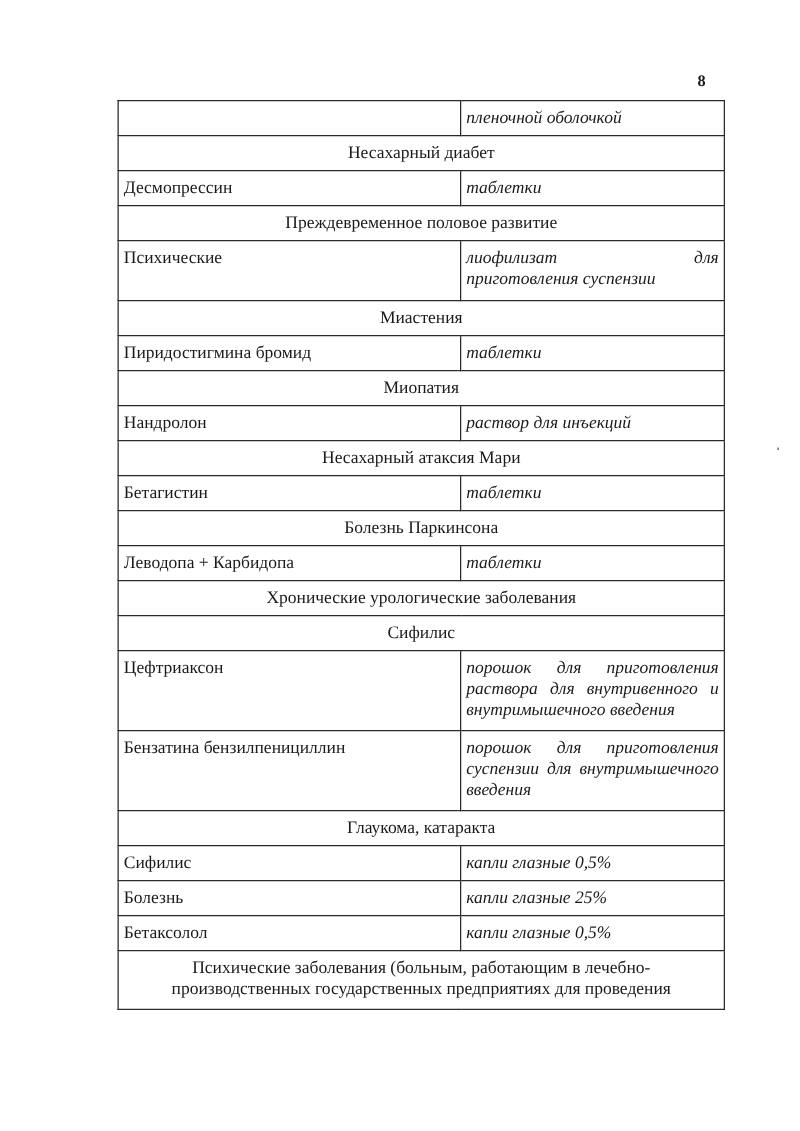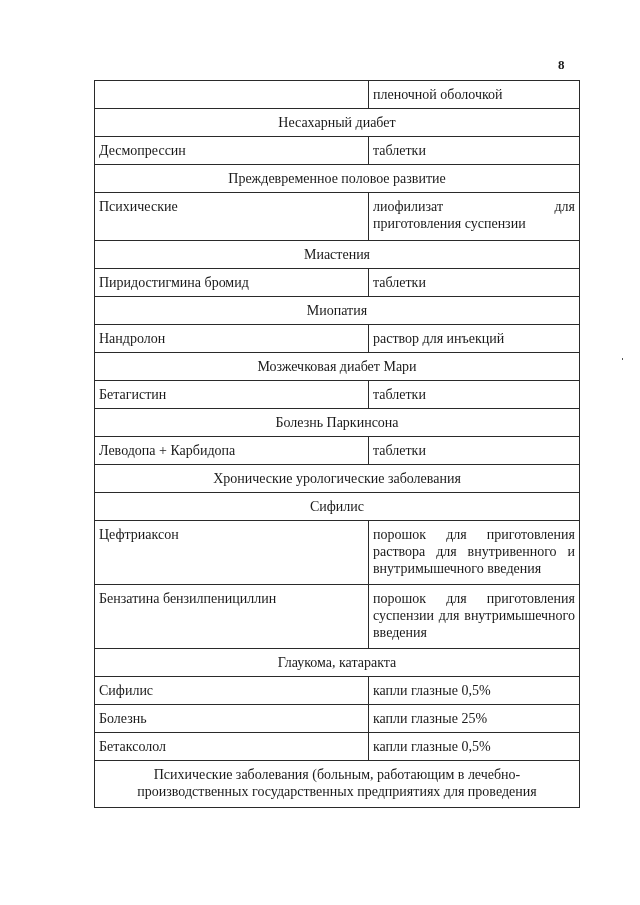--- a/index.html
+++ b/index.html
@@ -4,21 +4,21 @@
 <style>
   html, body { margin: 0; padding: 0; background: #ffffff; }
   body { width: 640px; height: 905px; position: relative; overflow: hidden;
          font-family: "Liberation Serif", "DejaVu Serif", serif; color: #1a1a1a; }
   .page-number { position: absolute; left: 558px; top: 57px; font-size: 13px; font-weight: bold; }
   .stray-mark { position: absolute; left: 622px; top: 358px; width: 1px; height: 2px; background: #555; }
   table.drug-table { position: absolute; left: 94px; top: 80px; width: 475px;
          border-collapse: collapse; table-layout: fixed; font-size: 14px; line-height: 17px; }
   table.drug-table td { border: 1.2px solid #2a2a2a; padding: 5px 4px 4px 4px; vertical-align: top; }
   td.col-name { width: 265px; }
-  td.col-form { width: 202px; text-align: justify; text-align-last: left; }
+  td.col-form { width: 202px; text-align: justify; text-align-last: left; font-style: italic; }
   td.section { text-align: center; }
   tr.h28 td { height: 18px; }
   tr.h48 td { height: 38px; }
   tr.h64 td { height: 54px; }
   tr.h47 td { height: 37px; }
   .justify-line { display: flex; justify-content: space-between; }
 </style>
 </head>
 <body>
 
@@ -59,21 +59,21 @@
       <td class="col-form">таблетки</td>
     </tr>
     <tr class="h28">
       <td class="section" colspan="2">Миопатия</td>
     </tr>
     <tr class="h28">
       <td class="col-name">Нандролон</td>
       <td class="col-form">раствор для инъекций</td>
     </tr>
     <tr class="h28">
-      <td class="section" colspan="2">Мозжечковая диабет Мари</td>
+      <td class="section" colspan="2">Несахарный атаксия Мари</td>
     </tr>
     <tr class="h28">
       <td class="col-name">Бетагистин</td>
       <td class="col-form">таблетки</td>
     </tr>
     <tr class="h28">
       <td class="section" colspan="2">Болезнь Паркинсона</td>
     </tr>
     <tr class="h28">
       <td class="col-name">Леводопа + Карбидопа</td>

